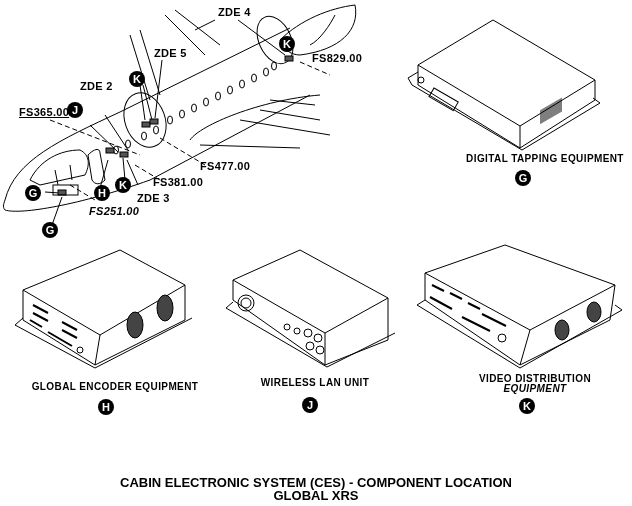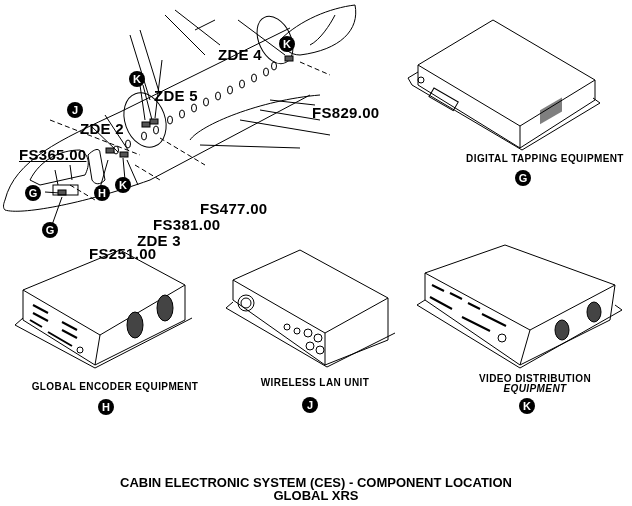--- a/index.html
+++ b/index.html
@@ -1,18 +1,18 @@
 <!DOCTYPE html>
 <html><head>
 <meta charset="utf-8">
 <style>
   html, body { margin:0; padding:0; background:#ffffff; }
   body { width:632px; height:506px; position:relative; overflow:hidden;
          font-family:"Liberation Sans", sans-serif; color:#000; }
-  .lbl { position:absolute; font-weight:bold; font-size:15px; letter-spacing:0.3px; white-space:nowrap;margin-top:40px; }
+  .lbl { position:absolute; font-weight:bold; font-size:11px; letter-spacing:0.3px; white-space:nowrap; }
   .cap { position:absolute; font-weight:bold; font-size:10px; letter-spacing:0.4px; text-align:center; white-space:nowrap; line-height:11px; }
   .badge { position:absolute; width:16px; height:16px; border-radius:50%; background:#000; color:#fff;
            font-weight:bold; font-size:11px; line-height:16px; text-align:center; }
   .title { position:absolute; left:0; width:632px; text-align:center; font-weight:bold; font-size:13px; line-height:13px; }
   svg { position:absolute; left:0; top:0; }
 </style>
 </head>
 <body>
 
 <svg width="632" height="506" viewBox="0 0 632 506">
@@ -139,25 +139,25 @@
     </g>
     <circle cx="502" cy="338" r="4"></circle>
   </g>
 </svg>
 
 <div class="lbl" style="left:218px;top:6px;">ZDE 4</div>
 <div class="lbl" style="left:154px;top:47px;">ZDE 5</div>
 <div class="lbl" style="left:80px;top:80px;">ZDE 2</div>
 <div class="lbl" style="left:137px;top:192px;">ZDE 3</div>
 
-<div class="lbl" style="left:312px;top:64px;">FS829.00</div>
+<div class="lbl" style="left:312px;top:52px;">FS829.00</div>
 <div class="lbl" style="left:19px;top:106px;text-decoration:underline;">FS365.00</div>
 <div class="lbl" style="left:200px;top:160px;">FS477.00</div>
 <div class="lbl" style="left:153px;top:176px;">FS381.00</div>
-<div class="lbl" style="left:89px;top:205px;">FS251.00</div>
+<div class="lbl" style="left:89px;top:205px;font-style:italic;">FS251.00</div>
 
 <div class="badge" style="left:279px;top:36px;">K</div>
 <div class="badge" style="left:129px;top:71px;">K</div>
 <div class="badge" style="left:67px;top:102px;">J</div>
 <div class="badge" style="left:94px;top:185px;">H</div>
 <div class="badge" style="left:115px;top:177px;">K</div>
 <div class="badge" style="left:25px;top:185px;">G</div>
 <div class="badge" style="left:42px;top:222px;">G</div>
 
 <div class="cap" style="left:455px;top:153px;width:180px;">DIGITAL TAPPING EQUIPMENT</div>

